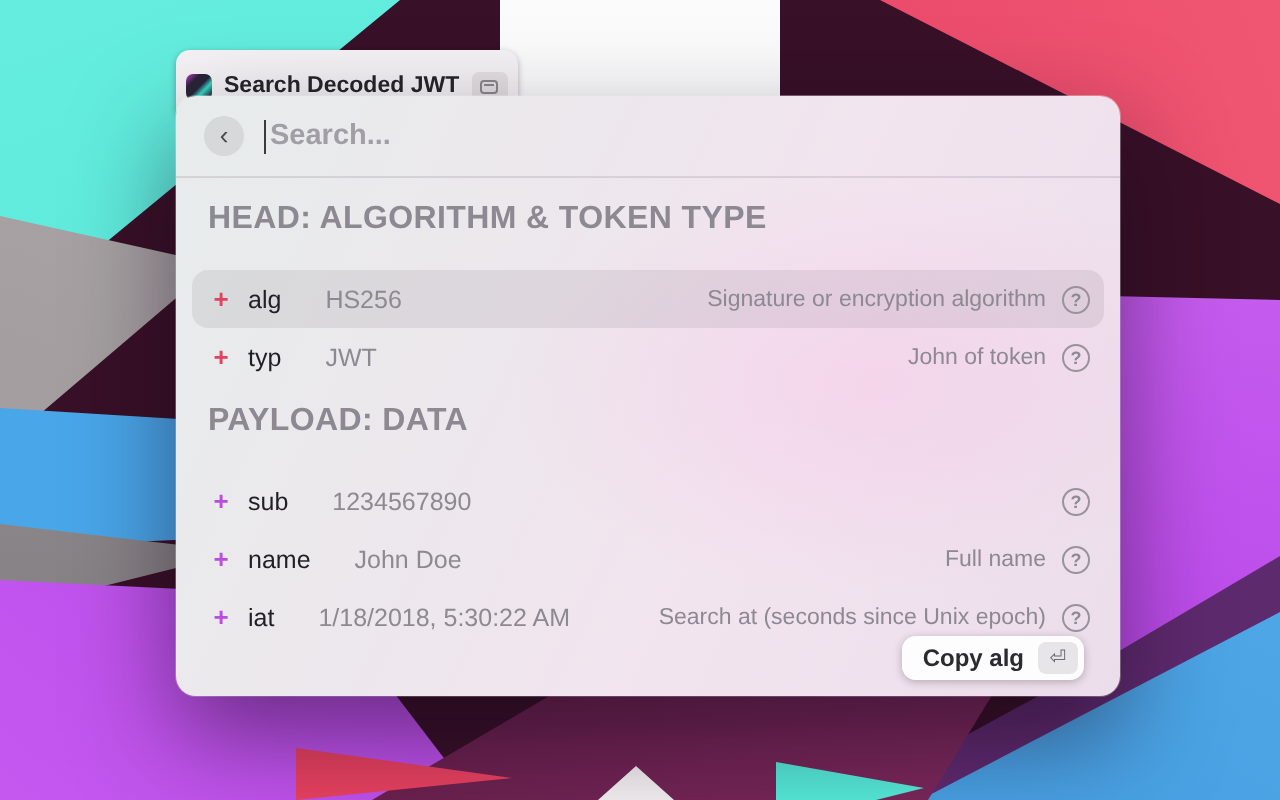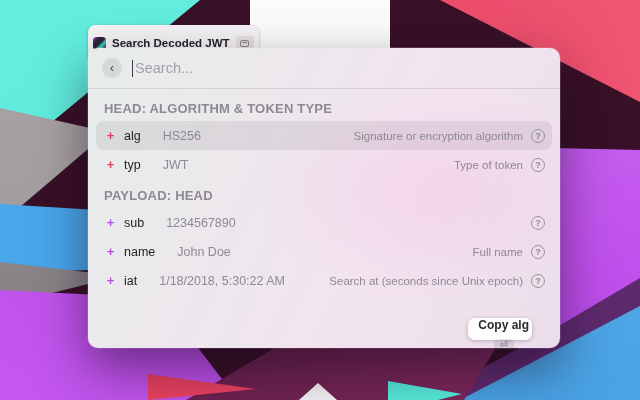--- a/index.html
+++ b/index.html
@@ -43,42 +43,42 @@
              linear-gradient(115deg,#e7eceb 0%,#ece8ec 32%,#f2e4ef 62%,#ebdeea 100%);
            box-shadow:0 20px 50px rgba(20,5,25,.5), 0 0 0 .5px rgba(255,255,255,.35);
            display:flex; flex-direction:column; }
 
   .searchbar { height:40px; flex:none; display:flex; align-items:center; gap:10px; padding:0 14px; }
   .back-btn { width:20px; height:20px; border-radius:50%; background:rgba(60,50,60,.10); border:none;
               display:flex; align-items:center; justify-content:center; font-size:13px; color:#4c4a4f;
               font-family:inherit; cursor:pointer; padding-bottom:2px; }
   .caret { width:1px; height:17px; background:#3b3a3e; flex:none; }
   .search-input { flex:1; border:none; outline:none; background:transparent; font-family:inherit;
-                  font-size:14.5px; color:#242327; margin-left:-8px; }
+                  font-size:14.5px; color:#242327; margin-left:-8px;font-weight:bold; }
   .search-input::placeholder { color:#a29ea6; }
   .divider { height:1px; background:rgba(60,40,60,.12); flex:none; }
 
   .list { flex:1; padding:3px 8px 0; overflow:hidden; }
-  .section-title { font-size:13px; font-weight:700; letter-spacing:.2px; color:#8d8992; padding:9px 8px 5px; }
+  .section-title { font-size:16px; font-weight:700; letter-spacing:.2px; color:#8d8992; padding:9px 8px 16px; }
   .row { height:29px; display:flex; align-items:center; gap:8px; padding:0 7px 0 9px; border-radius:8px; cursor:default; }
   .row.selected { background:rgba(95,80,95,.11); }
   .plus { width:11px; text-align:center; font-size:13px; font-weight:700; flex:none; }
   .accent-head .plus { color:#e0435f; }
   .accent-payload .plus { color:#bb4ce0; }
   .key { font-size:12.5px; font-weight:400; color:#201f23; }
   .val { font-size:12.5px; color:#8d8992; margin-left:14px; }
   .spacer { flex:1; }
   .subtitle { font-size:11.5px; color:#8d8992; white-space:nowrap; }
   .help { width:14px; height:14px; flex:none; border:1px solid #98939b; border-radius:50%;
           display:flex; align-items:center; justify-content:center;
           font-size:9px; font-weight:700; color:#8d8992; background:transparent; font-family:inherit; cursor:pointer; padding:0; }
 
-  .actionbar { position:absolute; right:28px; bottom:8px; height:22px; display:flex; align-items:center; gap:7px;
+  .actionbar { position:absolute; right:18px; bottom:8px; height:22px; display:flex; align-items:center; gap:7px;
                background:rgba(255,255,255,.92); border-radius:7px; padding:0 3px 0 10px;
-               box-shadow:0 1px 4px rgba(40,20,40,.28); border:none; cursor:pointer; font-family:inherit;flex-direction:column; }
+               box-shadow:0 1px 4px rgba(40,20,40,.28); border:none; cursor:pointer; font-family:inherit; }
   .action-label { font-size:12px; font-weight:700; color:#2b2a2e; }
   .action-key { width:20px; height:16px; background:rgba(110,95,110,.15); border-radius:4px;
                 display:flex; align-items:center; justify-content:center; font-size:10px; color:#6f6b73; }
 </style>
 </head>
 <body>
 
 <div class="stage">
 
   <div class="shape s-gray-tl"></div>
@@ -127,25 +127,25 @@
         <span class="spacer"></span>
         <span class="subtitle">Signature or encryption algorithm</span>
         <button class="help">?</button>
       </div>
 
       <div class="row accent-head">
         <span class="plus">+</span>
         <span class="key">typ</span>
         <span class="val">JWT</span>
         <span class="spacer"></span>
-        <span class="subtitle">Type of token</span>
+        <span class="subtitle">John of token</span>
         <button class="help">?</button>
       </div>
 
-      <div class="section-title">PAYLOAD: HEAD</div>
+      <div class="section-title">PAYLOAD: DATA</div>
 
       <div class="row accent-payload">
         <span class="plus">+</span>
         <span class="key">sub</span>
         <span class="val">1234567890</span>
         <span class="spacer"></span>
         <button class="help">?</button>
       </div>
 
       <div class="row accent-payload">

